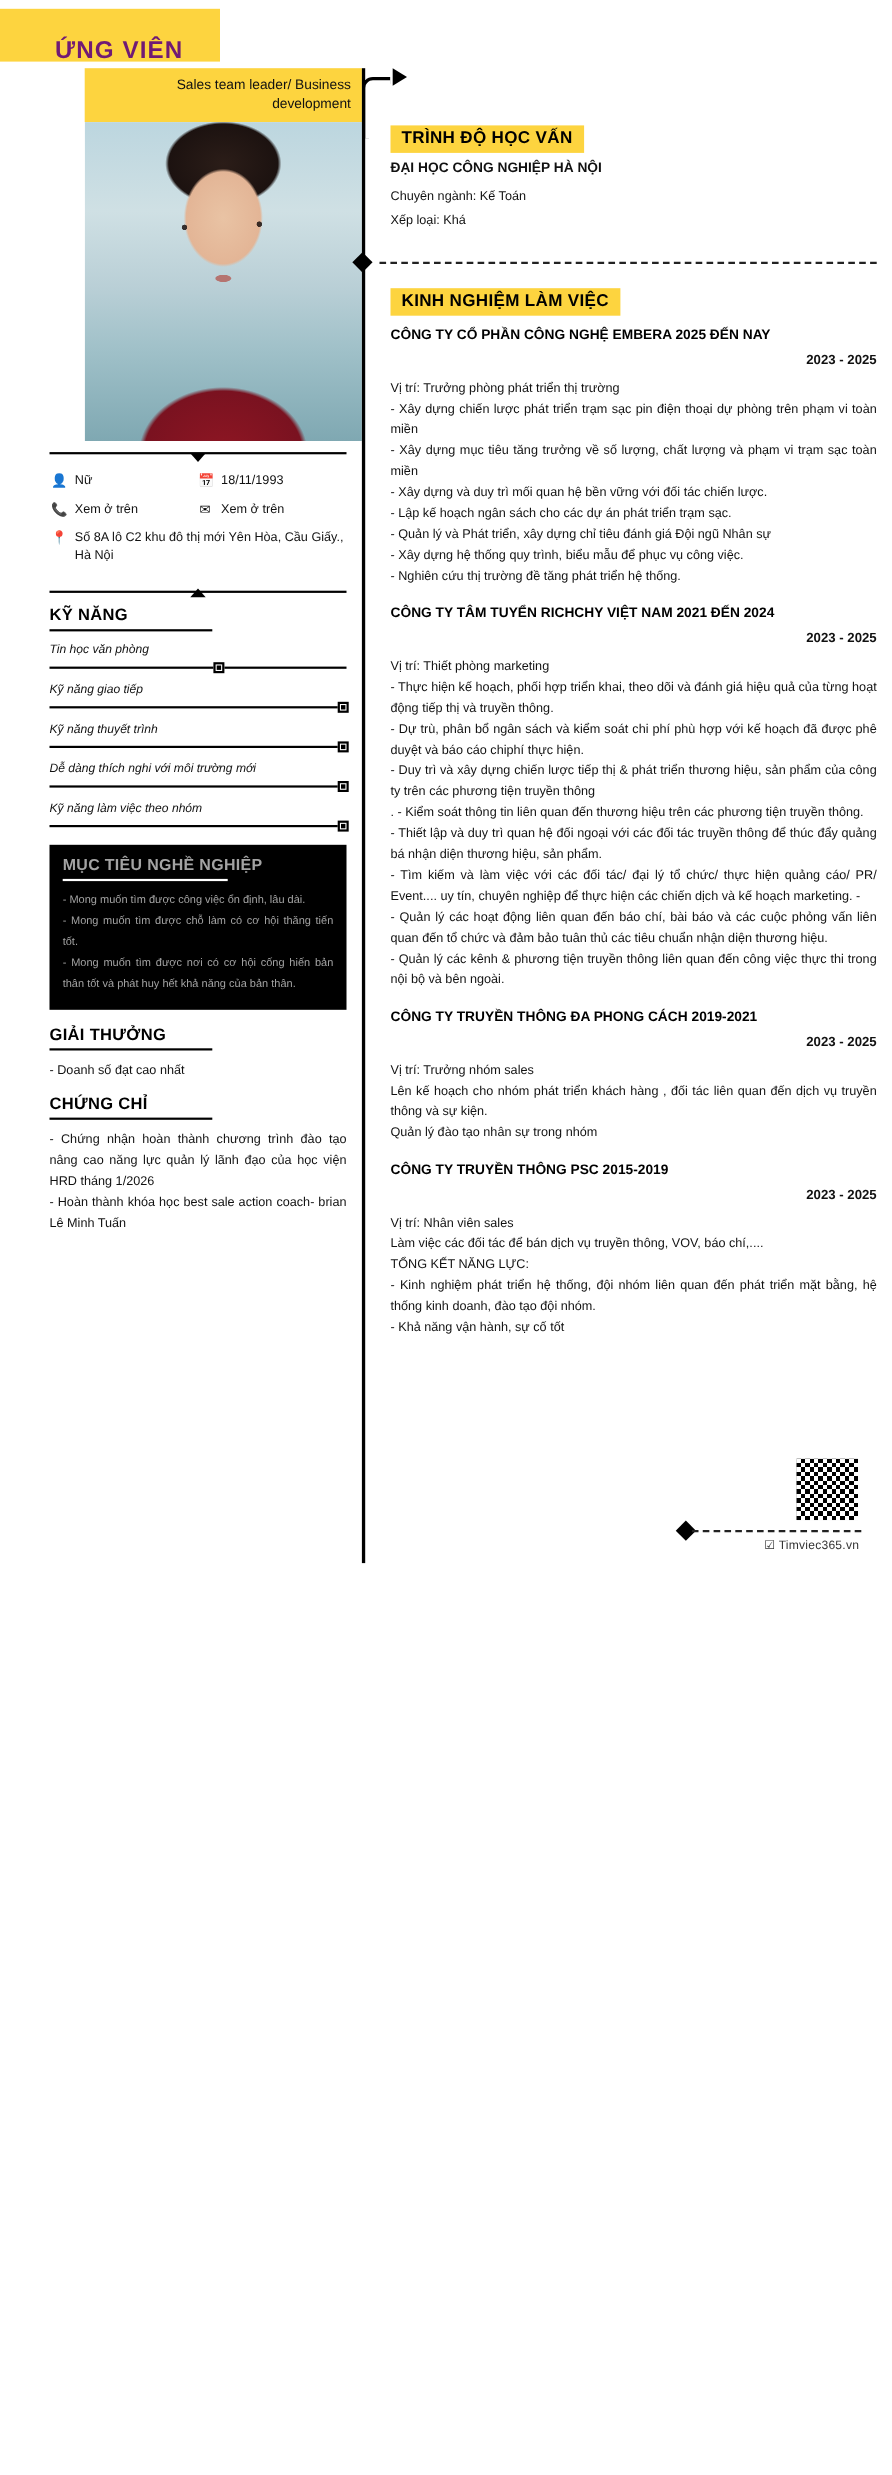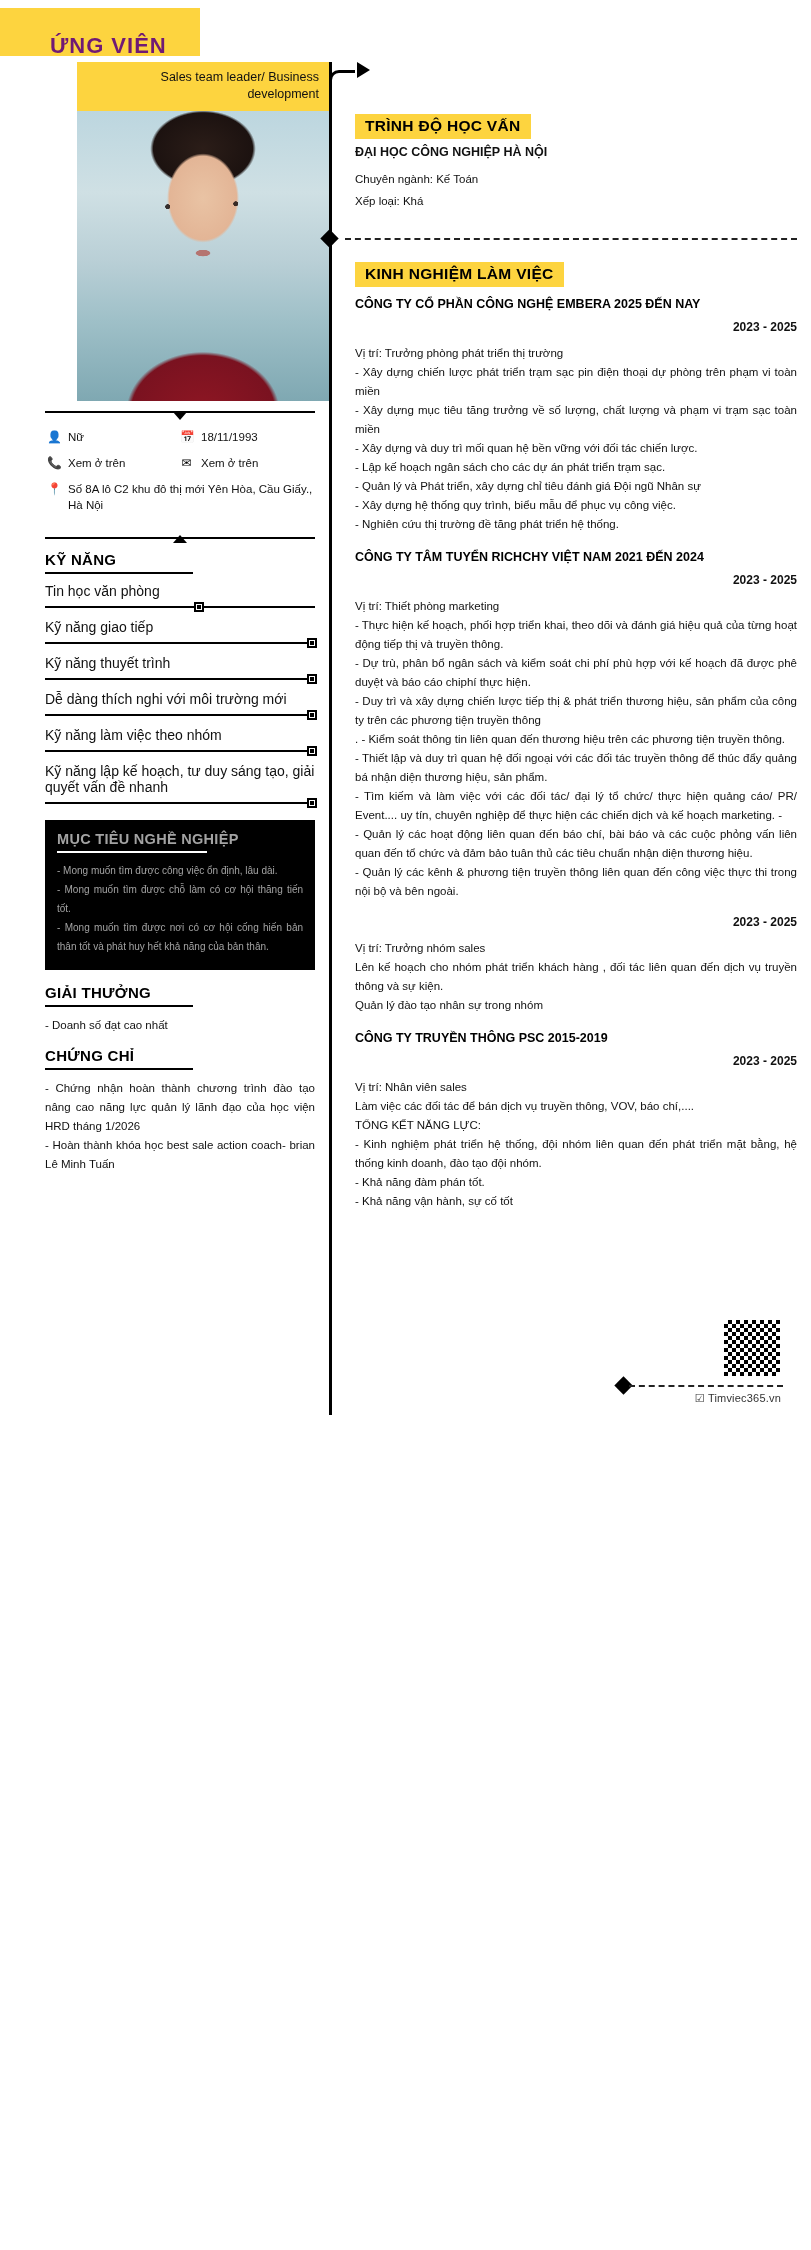--- a/index.html
+++ b/index.html
@@ -90,21 +90,21 @@
   
   .lsec { margin-top: 4px; }
   .lsec-h {
     font-size: 15px; font-weight: bold; color: #000;
     letter-spacing: .3px; padding-bottom: 4px;
   }
   .lsec-h-rule { height: 2px; background: #000; width: 148px; margin-bottom: 9px; }
 
   
   .skill { margin-bottom: 7px; }
-  .skill-name { font-size: 14px; line-height: 16px; color: #111; }
+  .skill-name { font-size: 11px; line-height: 16px; color: #111; font-style: italic; }
   .skill-bar { position: relative; height: 10px; margin-top: 3px; }
   .skill-bar .track { position: absolute; left: 0; right: 0; top: 4px; height: 2px; background: #000; }
   .skill-bar .knob {
     position: absolute; top: 0px; width: 10px; height: 10px;
     background: #fff; border: 2px solid #000; transform: translateX(-50%);
   }
   .skill-bar .knob i {
     display: block; position: absolute; inset: 1px; background: #000;
   }
 
@@ -282,29 +282,20 @@
             </div>
             <div class="skill">
               <div class="skill-name">Kỹ năng làm việc theo nhóm</div>
               <div class="skill-bar">
                 <div class="track"></div>
                 <div class="knob" style="left:99%">
                   <i></i>
                 </div>
               </div>
             </div>
-            <div class="skill">
-              <div class="skill-name">Kỹ năng lập kế hoạch, tư duy sáng tạo, giải quyết vấn đề  nhanh</div>
-              <div class="skill-bar">
-                <div class="track"></div>
-                <div class="knob" style="left:99%">
-                  <i></i>
-                </div>
-              </div>
-            </div>
           </div>
       </div>
 
       <div class="objective">
         <h3>MỤC TIÊU NGHỀ NGHIỆP</h3>
         <div class="rule"></div>
         <div id="objective-list">
             <p class="">- Mong muốn tìm được công việc ổn định, lâu dài.</p>
             <p class="">- Mong muốn tìm được chỗ làm có cơ hội thăng tiến tốt.</p>
             <p class="">- Mong muốn tìm được nơi có cơ hội cống hiến bản thân tốt và phát huy hết khả năng của bản thân.</p>
@@ -373,33 +364,33 @@
               <p class="job-body">- Thực hiện kế hoạch, phối hợp triển khai, theo dõi và đánh giá hiệu quả của từng hoạt động tiếp thị và truyền thông.</p>
               <p class="job-body">- Dự trù, phân bổ ngân sách và kiểm soát chi phí phù hợp với kế hoạch đã được phê duyệt và báo cáo chiphí thực hiện.</p>
               <p class="job-body">- Duy trì và xây dựng chiến lược tiếp thị &amp; phát triển thương hiệu, sản phẩm của công ty trên các phương tiện truyền thông</p>
               <p class="job-body">. - Kiểm soát thông tin liên quan đến thương hiệu trên các phương tiện truyền thông.</p>
               <p class="job-body">- Thiết lập và duy trì quan hệ đối ngoại với các đối tác truyền thông để thúc đẩy quảng bá nhận diện thương hiệu, sản phẩm.</p>
               <p class="job-body">- Tìm kiếm và làm việc với các đối tác/ đại lý tổ chức/ thực hiện quảng cáo/ PR/ Event.... uy tín, chuyên nghiệp để thực hiện các chiến dịch và kế hoạch marketing. -</p>
               <p class="job-body">- Quản lý các hoạt động liên quan đến báo chí, bài báo và các cuộc phỏng vấn liên quan đến tổ chức và đảm bảo tuân thủ các tiêu chuẩn nhận diện thương hiệu.</p>
               <p class="job-body">- Quản lý các kênh &amp; phương tiện truyền thông liên quan đến công việc thực thi trong nội bộ và bên ngoài.</p>
             </div>
             <div class="job-block">
+              <div class="job-title">CÔNG TY TRUYỀN THÔNG ĐA PHONG CÁCH 2019-2021</div>
               <div class="job-date">2023 - 2025</div>
               <div class="job-role">Vị trí: Trưởng nhóm sales</div>
               <p class="job-body">Lên kế hoạch cho nhóm phát triển khách hàng , đối tác liên quan đến dịch vụ truyền thông và sự kiện.</p>
               <p class="job-body">Quản lý đào tạo nhân sự trong nhóm</p>
             </div>
             <div class="job-block">
               <div class="job-title">CÔNG TY TRUYỀN THÔNG PSC 2015-2019</div>
               <div class="job-date">2023 - 2025</div>
               <div class="job-role">Vị trí: Nhân viên sales</div>
               <p class="job-body">Làm việc các đối tác để bán dịch vụ truyền thông, VOV, báo chí,....</p>
               <p class="job-body">TỔNG KẾT NĂNG LỰC:</p>
               <p class="job-body">- Kinh nghiệm phát triển hệ thống, đội nhóm liên quan đến phát triển mặt bằng, hệ thống kinh doanh, đào tạo đội nhóm.</p>
-              <p class="job-body">- Khả năng đàm phán tốt.</p>
               <p class="job-body">- Khả năng vận hành, sự cố tốt</p>
             </div>
           </div>
 
       </div>
 
       <div class="footer-area">
         <div class="footer-diamond"></div>
         <div class="footer-dash"></div>
         <div class="qr"></div>

